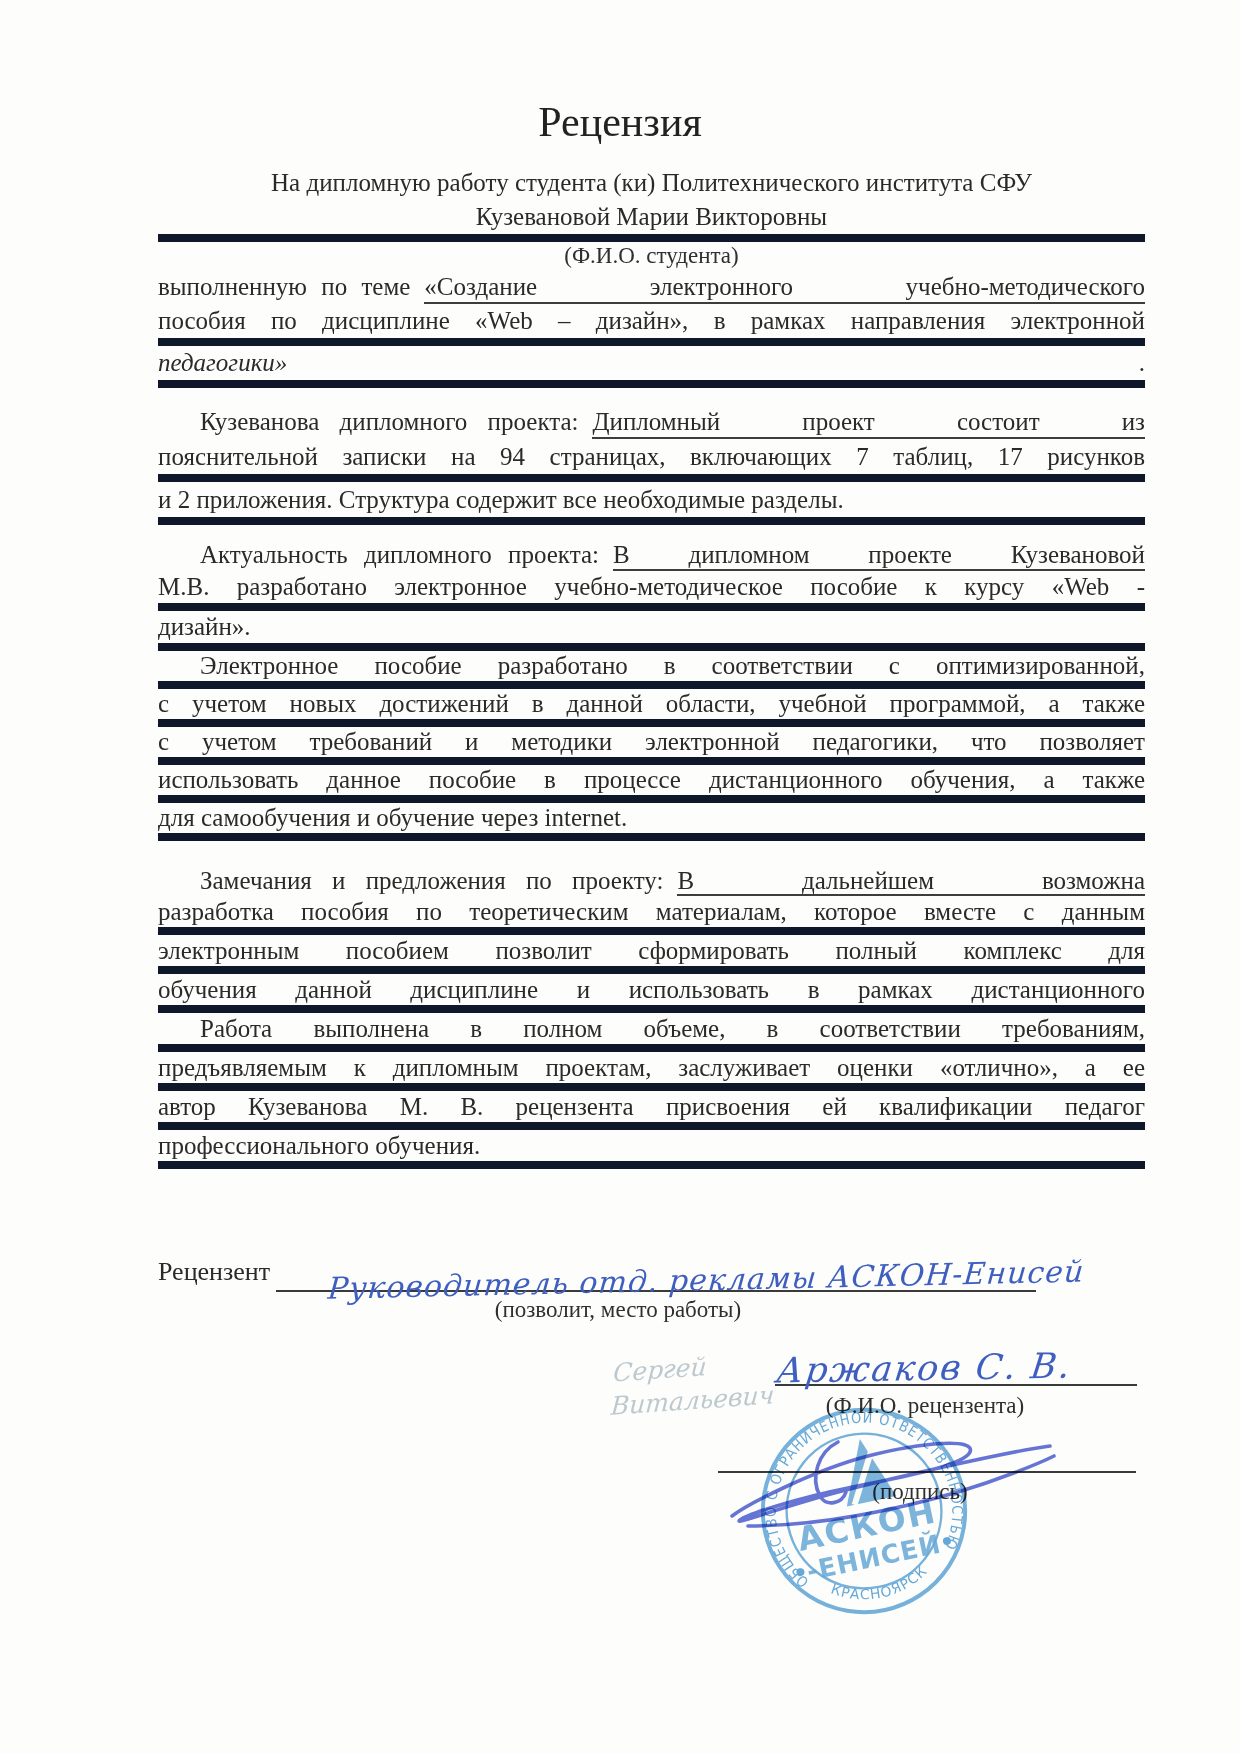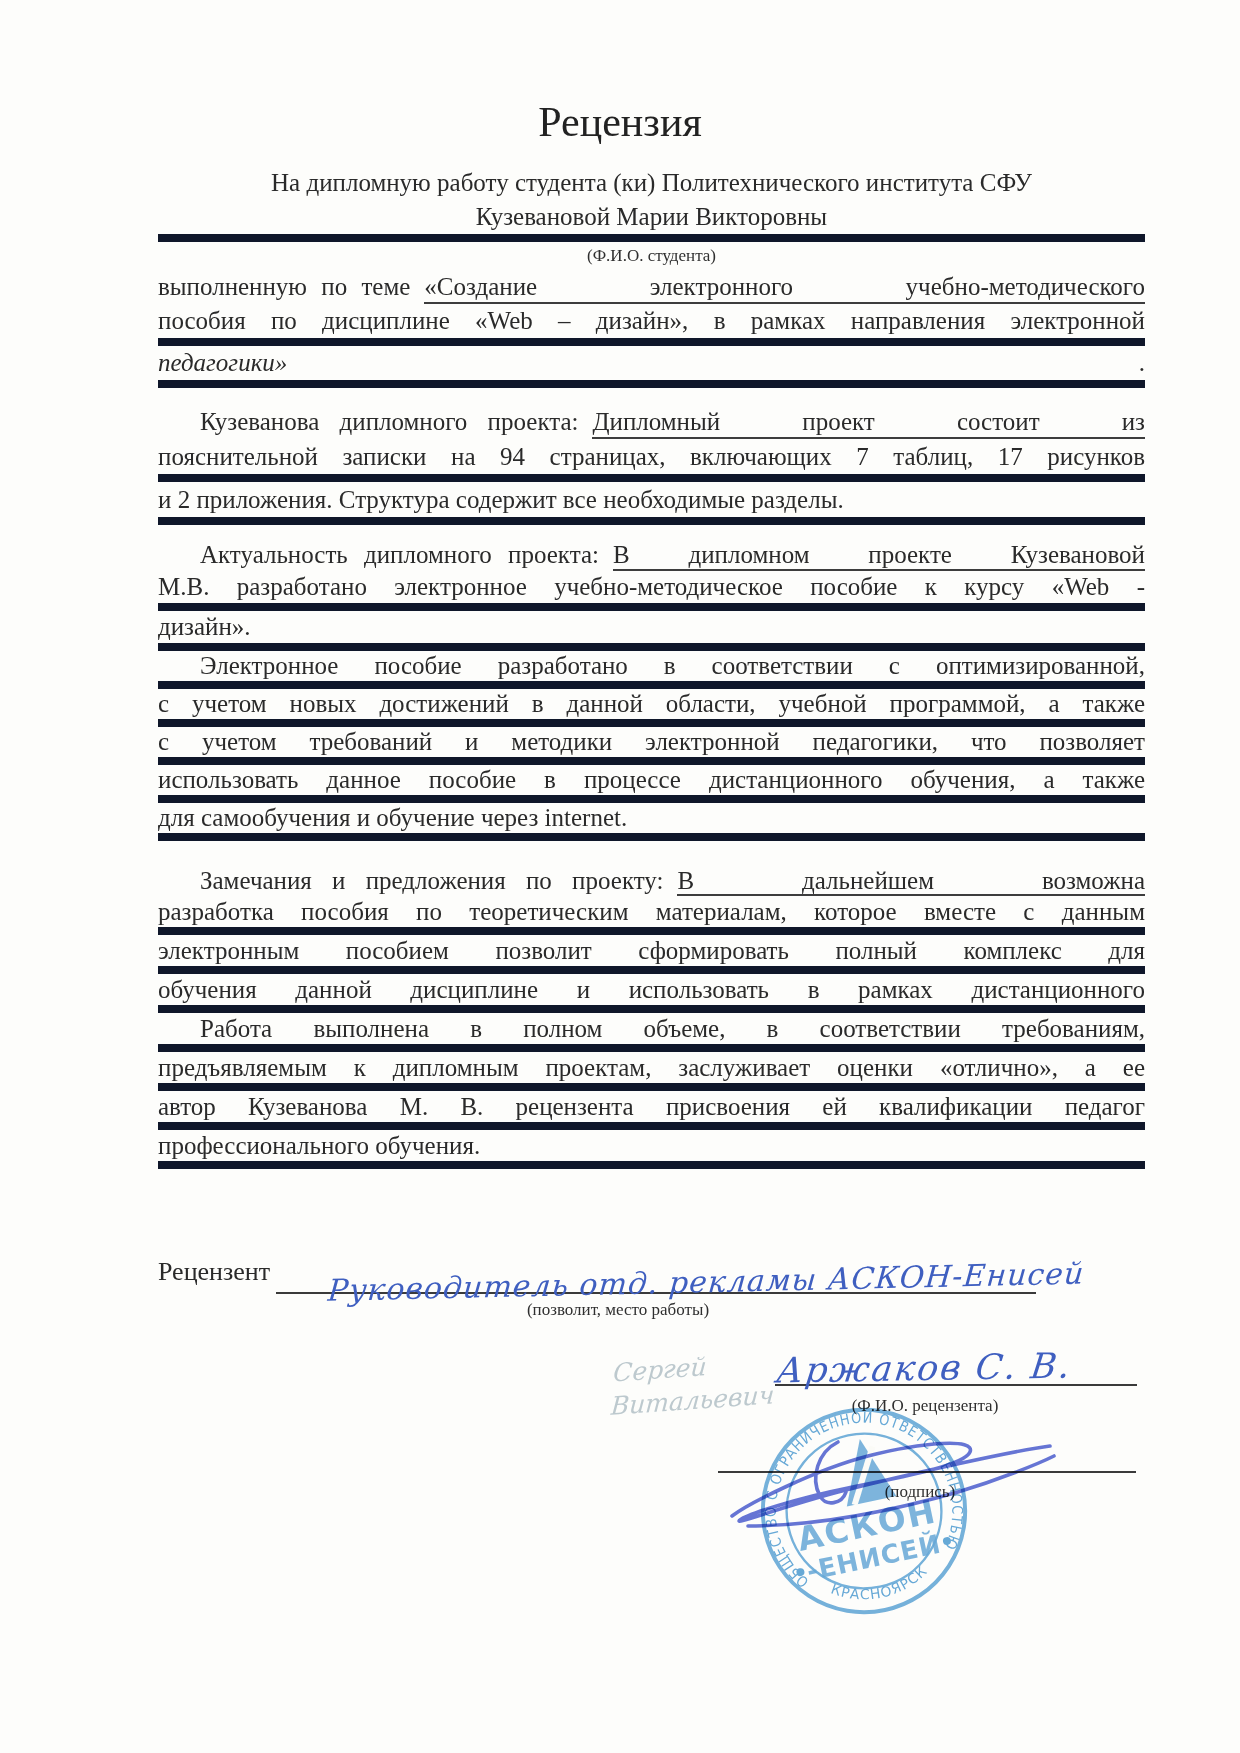--- a/index.html
+++ b/index.html
@@ -24,29 +24,29 @@
   .spread{ text-align:justify; text-align-last:justify; white-space:normal; }
   .flexrow{ display:flex; }
   .flexrow .lead{ flex:0 0 auto; padding-right:14px; }
   .flexrow .fill{ flex:1 1 auto; border-bottom:2px solid #3d3d3d;
                   text-align:justify; text-align-last:justify; white-space:normal; }
   .indent{ padding-left:42px; }
   .indent-first{ text-indent:42px; }
   .ws8{ word-spacing:8px; }
   .ws10{ word-spacing:10px; }
   .ws14{ word-spacing:14px; }
-  .caption{ height:28px; line-height:28px; font-size:17px; text-align:center; color:#2f2f2f; }
+  .caption{ height:28px; line-height:28px; font-size:23px; text-align:center; color:#2f2f2f; }
   .gap1{ height:16px; } .gap2{ height:14px; } .gap3{ height:24px; }
   .withdot{ display:flex; }
   .withdot .t{ flex:0 0 auto;font-style:italic; }
   .withdot .enddot{ margin-left:auto; }
 
   
   .reviewer-row{ position:absolute; top:1252px; left:158px; width:987px; height:40px;
-                 display:flex; font-size:26px; }
+                 display:flex; align-items:flex-end; font-size:26px; }
   .reviewer-row .label{ flex:0 0 auto; line-height:40px; }
   .hand-line{ flex:0 0 760px; margin-left:6px; height:40px; position:relative;
               border-bottom:2.5px solid #3a3a3a; }
   .hand{ font-family:"DejaVu Serif", serif; font-style:italic; color:#3f5fc0; }
   .hand-pos{ position:absolute; left:52px; bottom:-6px; width:860px;
              font-size:30px; letter-spacing:1px; white-space:nowrap;
              transform:rotate(-1.3deg) skewX(-6deg); }
   .pos-caption{ position:absolute; top:1296px; left:168px; width:900px; }
   .pencil{ position:absolute; top:1350px; left:612px; width:190px;
            font-family:"DejaVu Serif", serif; font-style:italic;

